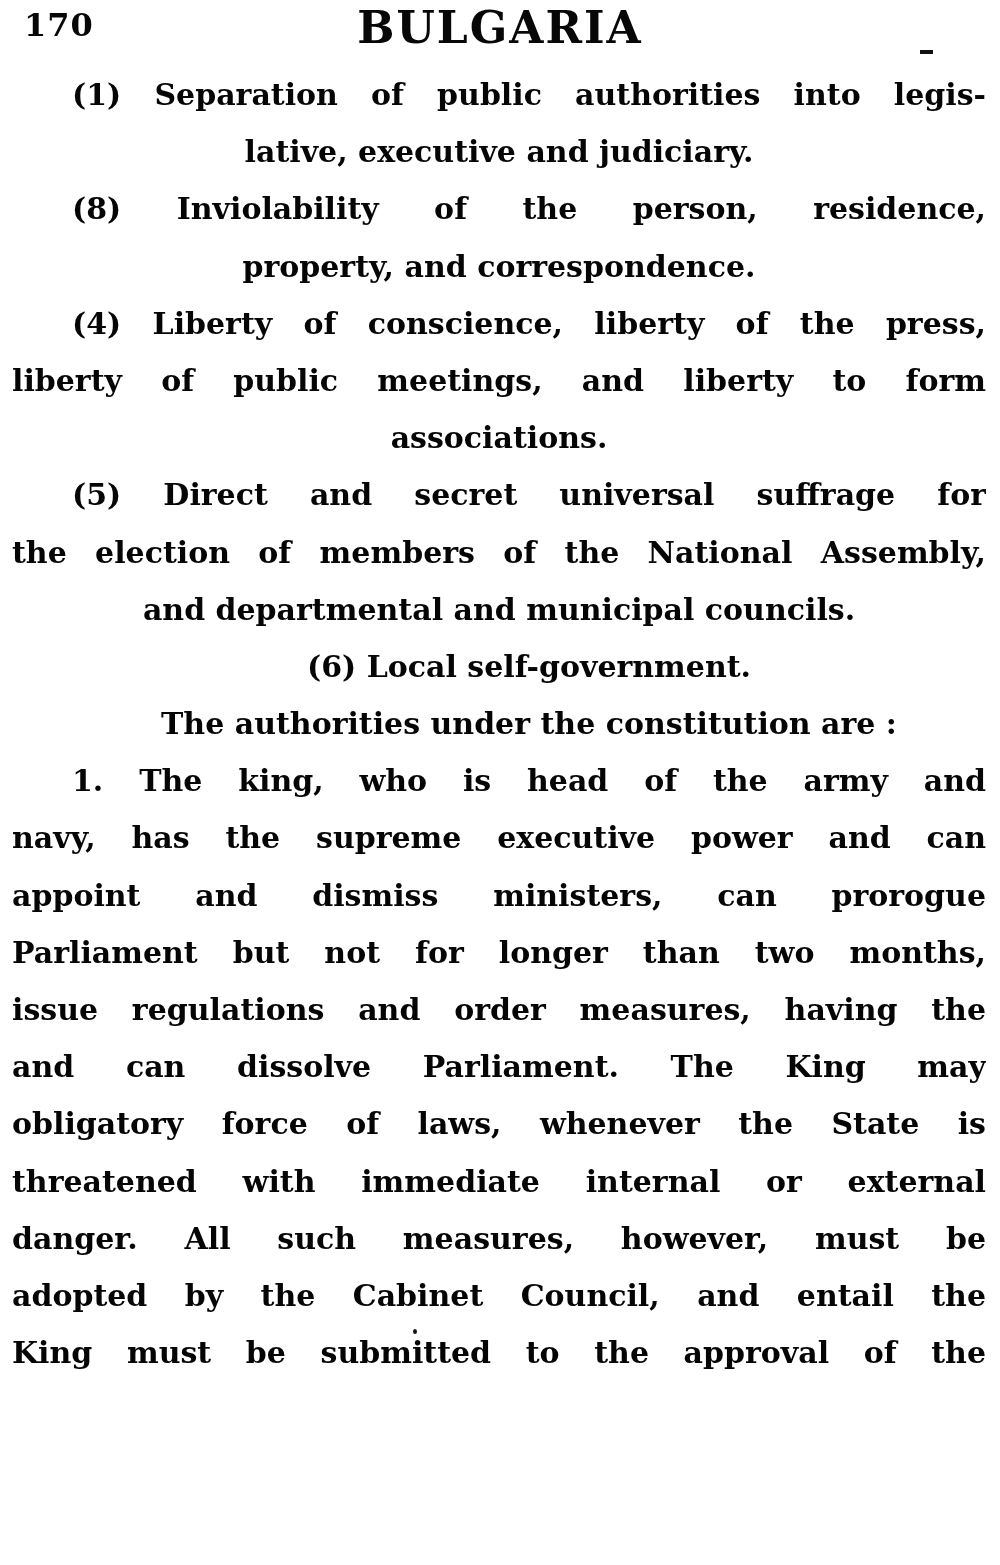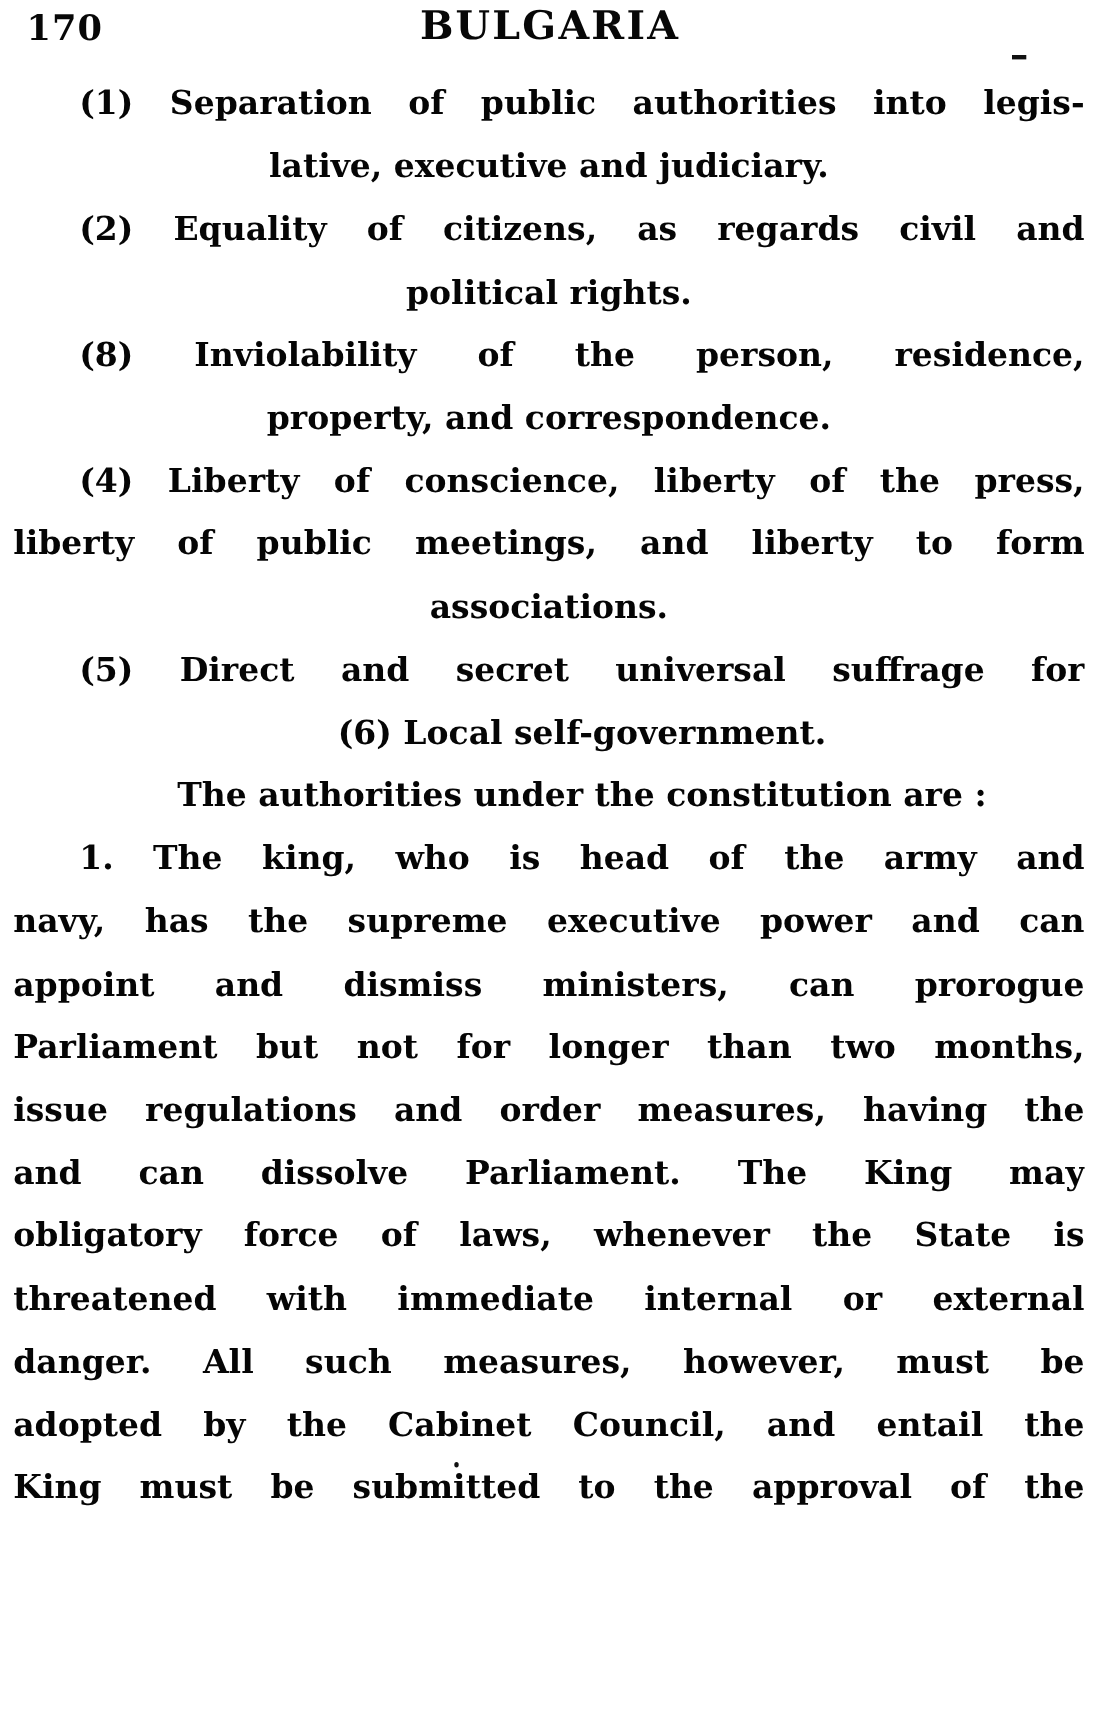--- a/index.html
+++ b/index.html
@@ -20,21 +20,21 @@
     font-weight: 700;
     letter-spacing: 1px;
     text-align: right;
   }
   .page-title {
     position: absolute;
     left: 0;
     top: 2px;
     width: 100%;
     text-align: center;
-    font-size: 36px;
+    font-size: 44px;
     font-weight: 700;
     letter-spacing: 2px;
   }
   .textblock {
     position: absolute;
     top: 66px;
     left: 12px;
     width: 974px;
     font-size: 30px;
     font-weight: 700;
@@ -77,38 +77,36 @@
   <div class="artifact-dash"></div>
   <div class="artifact-dot"></div>
 
   <div class="textblock">
 
     <div class="para">
       <div class="line just indent">(1) Separation of public authorities into legis-</div>
       <div class="line">lative, executive and judiciary.</div>
     </div>
 
-    <div class="para">
-      <div class="line just indent">(2) Equality of citizens, as regards civil and</div>
-      <div class="line">political rights.</div>
-    </div>
 
     <div class="para">
       <div class="line just indent">(8) Inviolability of the person, residence,</div>
       <div class="line">property, and correspondence.</div>
     </div>
 
     <div class="para">
       <div class="line just indent">(4) Liberty of conscience, liberty of the press,</div>
       <div class="line just">liberty of public meetings, and liberty to form</div>
       <div class="line">associations.</div>
     </div>
 
     <div class="para">
       <div class="line just indent">(5) Direct and secret universal suffrage for</div>
+      <div class="line just">the election of members of the National Assembly,</div>
+      <div class="line">and departmental and municipal councils.</div>
     </div>
 
     <div class="para">
       <div class="line indent">(6) Local self-government.</div>
     </div>
 
     <div class="para">
       <div class="line indent">The authorities under the constitution are :</div>
     </div>
 

